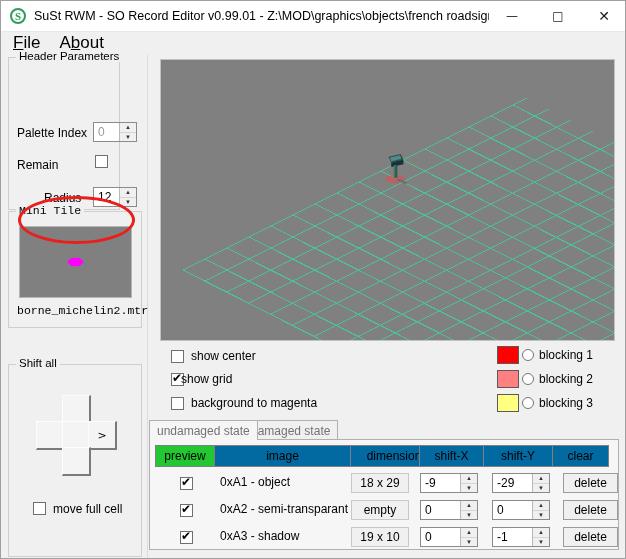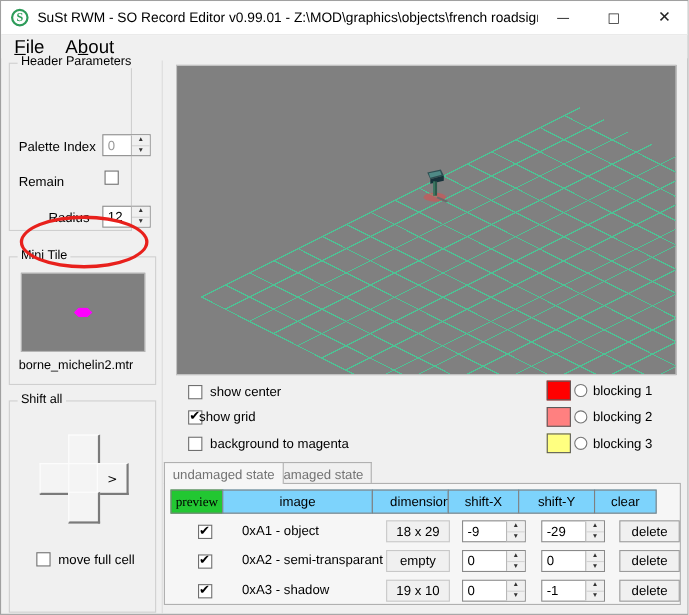--- a/index.html
+++ b/index.html
@@ -70,21 +70,21 @@
     position: absolute;
     border: 1px solid #cfcfcf;
     background: transparent;
   }
   .groupbox > .gtitle {
     position: absolute; top: -8px; left: 7px;
     background: #f0f0f0; padding: 0 3px;
     font-size: 11.5px; color: #000; white-space: nowrap;
   }
   #gb-header { left: 0; top: 0; width: 112px; height: 153px; }
-  #gb-mini   { left: 0; top: 176px; width: 134px; height: 117px; }
+  #gb-mini   { left: 0; top: 154px; width: 134px; height: 117px; font-family: Liberation Mono, monospace; }
   #gb-shift  { left: 0; top: 307px; width: 134px; height: 193px; }
 
   .row-label {
     position: absolute; font-size: 12px; color: #000; white-space: nowrap;
   }
   .spinbox {
     position: absolute;
     height: 20px;
     border: 1px solid #8a8a8a;
     background: #fff;
@@ -228,21 +228,21 @@
 
   
   .thead {
     position: absolute; left: 5px; top: 5px;
     width: 458px; height: 22px;
     display: flex;
   }
   .th {
     height: 22px;
     border: 1px solid #7f7f7f;
-    background: #7dd3fc;
+    background: #0369a1;
     display: flex; align-items: center; justify-content: center;
     font-size: 12px; color: #000;
     margin-right: -1px;
   }
   .th.preview-head { background: #22c732; }
 
   .trow { position: absolute; left: 5px; height: 27px; width: 458px; }
   .cell-chk {
     position: absolute; left: 25px; top: 6px;
     width: 13px; height: 13px; border: 1px solid #6f6f6f; background: #fff;
@@ -428,21 +428,21 @@
   <div class="blabel" style="left:538px; top:395px;">blocking 3</div>
 
   <div class="tabstrip">
     <div class="tab active" id="tab-0">undamaged state</div>
     <div class="tab" id="tab-1">damaged state</div>
   </div>
 
   <div class="tabpanel">
 
     <div class="thead">
-      <div class="th preview-head" style="width:48px;font-family:Liberation Serif, serif;">preview</div>
+      <div class="th preview-head" style="width:60px;">preview</div>
       <div class="th" style="width:137px;">image</div>
       <div class="th" style="width:70px;padding-left:24px;">dimensions</div>
       <div class="th" style="width:65px;">shift-X</div>
       <div class="th" style="width:70px;">shift-Y</div>
       <div class="th" style="width:57px;">clear</div>
     </div>
 
     <div class="trow" style="top:31px;">
       <div class="cell-chk"></div>
       <div class="cell-name">0xA1 - object</div>

